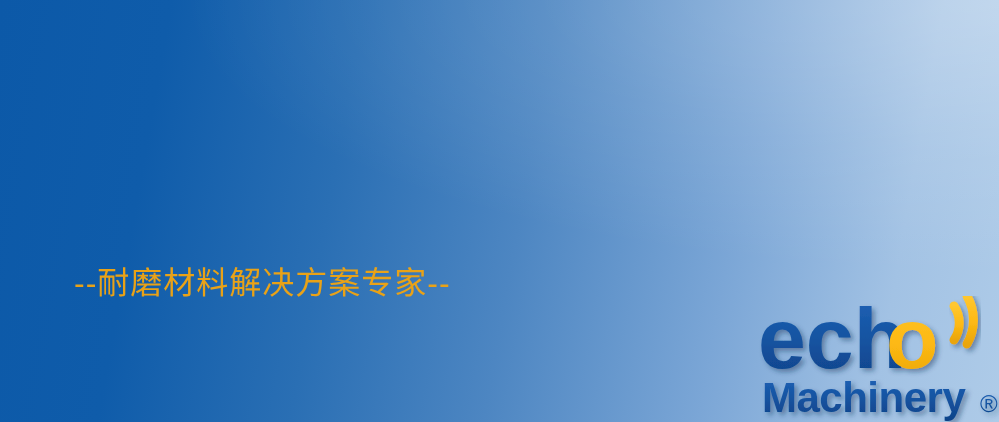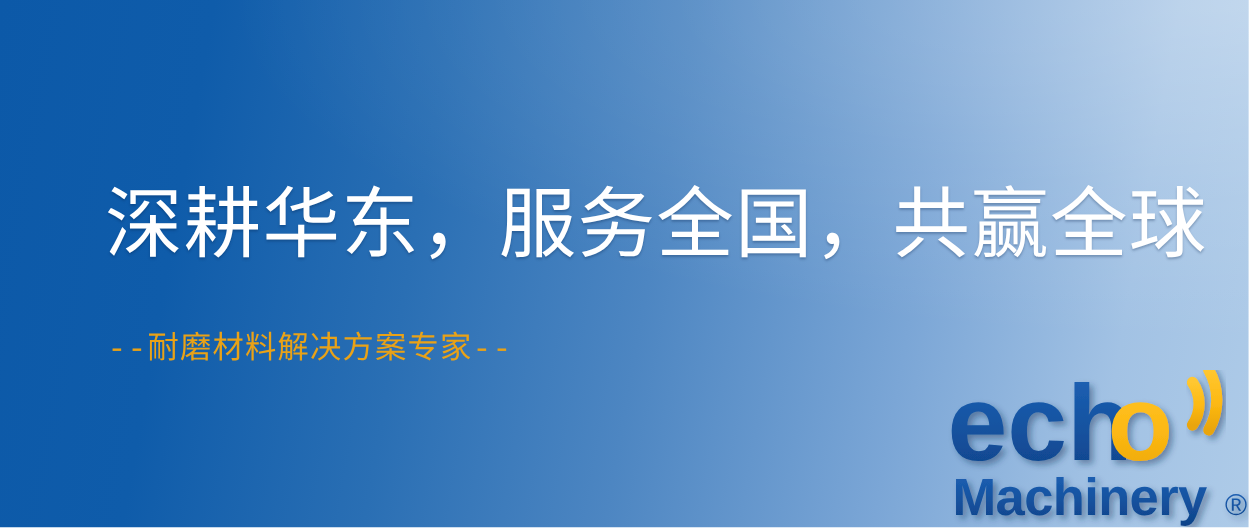--- a/index.html
+++ b/index.html
@@ -51,25 +51,25 @@
     font-weight: 400;
     color: #ffffff;
     letter-spacing: 1px;
     white-space: nowrap;
     text-shadow: 0 1px 2px rgba(0,30,70,0.28);
   }
 
   
   .subtitle {
     position: absolute;
-    left: 86px;
+    left: 74px;
     top: 266px;
     margin: 0;
-    font-family: Liberation Mono, monospace;
-    font-size: 25px;
+    font-family: Liberation Sans, sans-serif;
+    font-size: 32px;
     line-height: 1.1;
     font-weight: 400;
     color: #e9a217;
     letter-spacing: 1px;
     white-space: nowrap;
   }
 
   
   .logo {
     position: absolute;
@@ -81,21 +81,20 @@
   }
   .logo svg { display: block; width: 100%; height: 100%; }
 </style>
 </head>
 <body>
 
 <div id="banner">
 
   <div class="sheen"></div>
 
-  <h1 class="headline">深耕华东，服务全国，共赢全球</h1>
 
   <p class="subtitle">--耐磨材料解决方案专家--</p>
 
   <div class="logo">
     <svg viewBox="0 0 257 126" xmlns="http://www.w3.org/2000/svg" aria-hidden="true">
       <defs>
         <linearGradient id="blueGrad" x1="0" y1="0" x2="0" y2="1">
           <stop offset="0%" stop-color="#1f63b8"></stop>
           <stop offset="55%" stop-color="#14529f"></stop>
           <stop offset="100%" stop-color="#0f4288"></stop>

